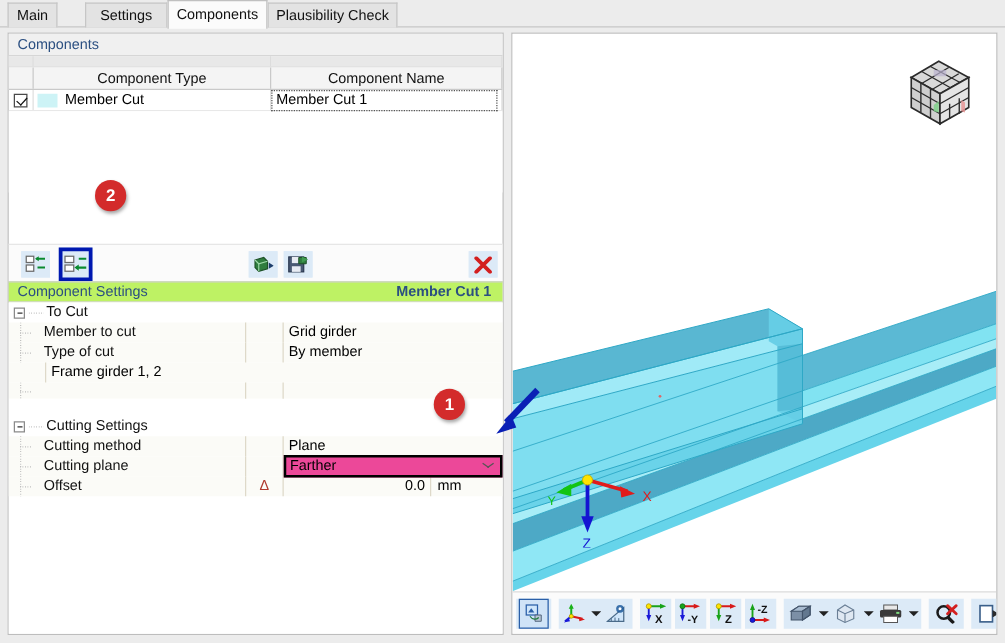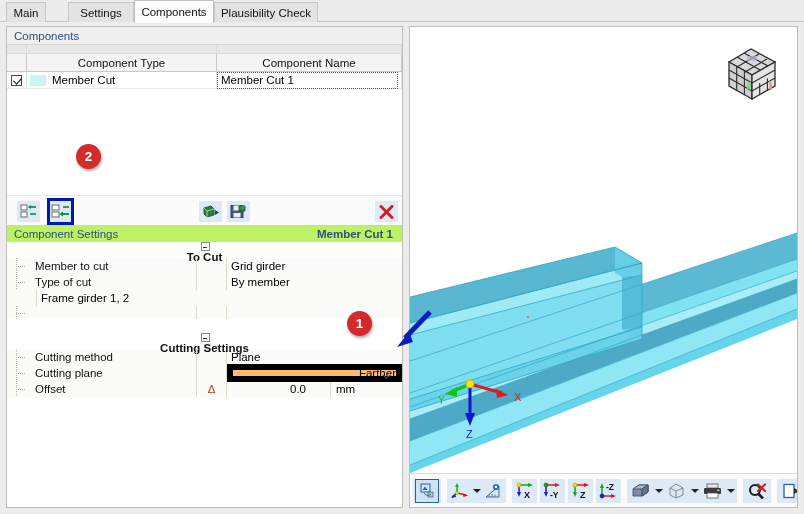--- a/index.html
+++ b/index.html
@@ -117,33 +117,33 @@
   .settings-title .right { position: absolute; right: 9px; color: #2b4f81; font-weight: bold; }
 
   .tree { position: absolute; left: 0; top: 215px; width: 100%; bottom: 0; background: #fff; }
   .trow { display: flex; height: 16px; align-items: stretch; }
   .trow.grouprow { background: #fff; }
   .trow.datarow { background: #fbfbf7; }
   .t-left {
     width: 190px; display: flex; align-items: center; position: relative;
     border-right: 1px solid #ded9c9; font-size: 11.5px; color: #111;
   }
-  .trow.grouprow .t-left { border-right: none; font-weight: bold; flex-direction: column; }
+  .trow.grouprow .t-left { border-right: none; font-weight: normal; }
   .t-sym {
     width: 30px; display: flex; align-items: center; justify-content: center;
     border-right: 1px solid #ded9c9; font-size: 11.5px; color: #b03a2e;
   }
   .t-val {
     flex: 1; display: flex; align-items: center; padding-left: 4px;
     font-size: 11.5px; position: relative;
   }
   .t-val.numeric { justify-content: flex-end; padding-right: 4px; }
   .t-unit {
-    width: 72px; border-left: 1px solid #ded9c9; padding-left: 5px;
-    display: flex; align-items: center; font-size: 11.5px; margin-left: 20px;
+    width: 58px; border-left: 1px solid #ded9c9; padding-left: 5px;
+    display: flex; align-items: center; font-size: 11.5px;
   }
   .expander {
     width: 9px; height: 9px; border: 1px solid #8a8a8a; background: #fff;
     margin-left: 4px; margin-right: 3px; position: relative; flex: none;
   }
   .expander::before {
     content: ""; position: absolute; left: 1.5px; top: 3.5px; width: 4px; height: 1px; background: #333;
   }
   .dotted-indent {
     width: 28px; height: 100%; position: relative; flex: none;
@@ -158,22 +158,22 @@
     background-image: linear-gradient(to right, #b9b9b9 50%, transparent 50%);
     background-size: 2px 1px;
   }
   .grp-dots { width: 12px; height: 1px; margin-right: 2px;
     background-image: linear-gradient(to right,#b9b9b9 50%,transparent 50%); background-size:2px 1px; }
   .spacer-row { height: 14px; background: #fff; }
 
   
   .combo-cell {
     position: absolute; left: 0px; top: -1px; width: 100%; height: 18px;
-    border: 6px solid #000000; background: #fdba74;
-    display: flex; align-items: center; padding-left: 3px; justify-content: flex-end;
+    border: 2px solid #000000; background: #ec4899;
+    display: flex; align-items: center; padding-left: 3px;
   }
   .combo-chev {
     position: absolute; right: 5px; top: 4px; width: 9px; height: 6px;
   }
   .combo-chev::before, .combo-chev::after {
     content:""; position: absolute; top:0; width: 6px; height: 1.4px; background: #555;
   }
   .combo-chev::before { left: 0; transform: rotate(36deg); transform-origin: left center; }
   .combo-chev::after  { right: 0; transform: rotate(-36deg); transform-origin: right center; }
 

